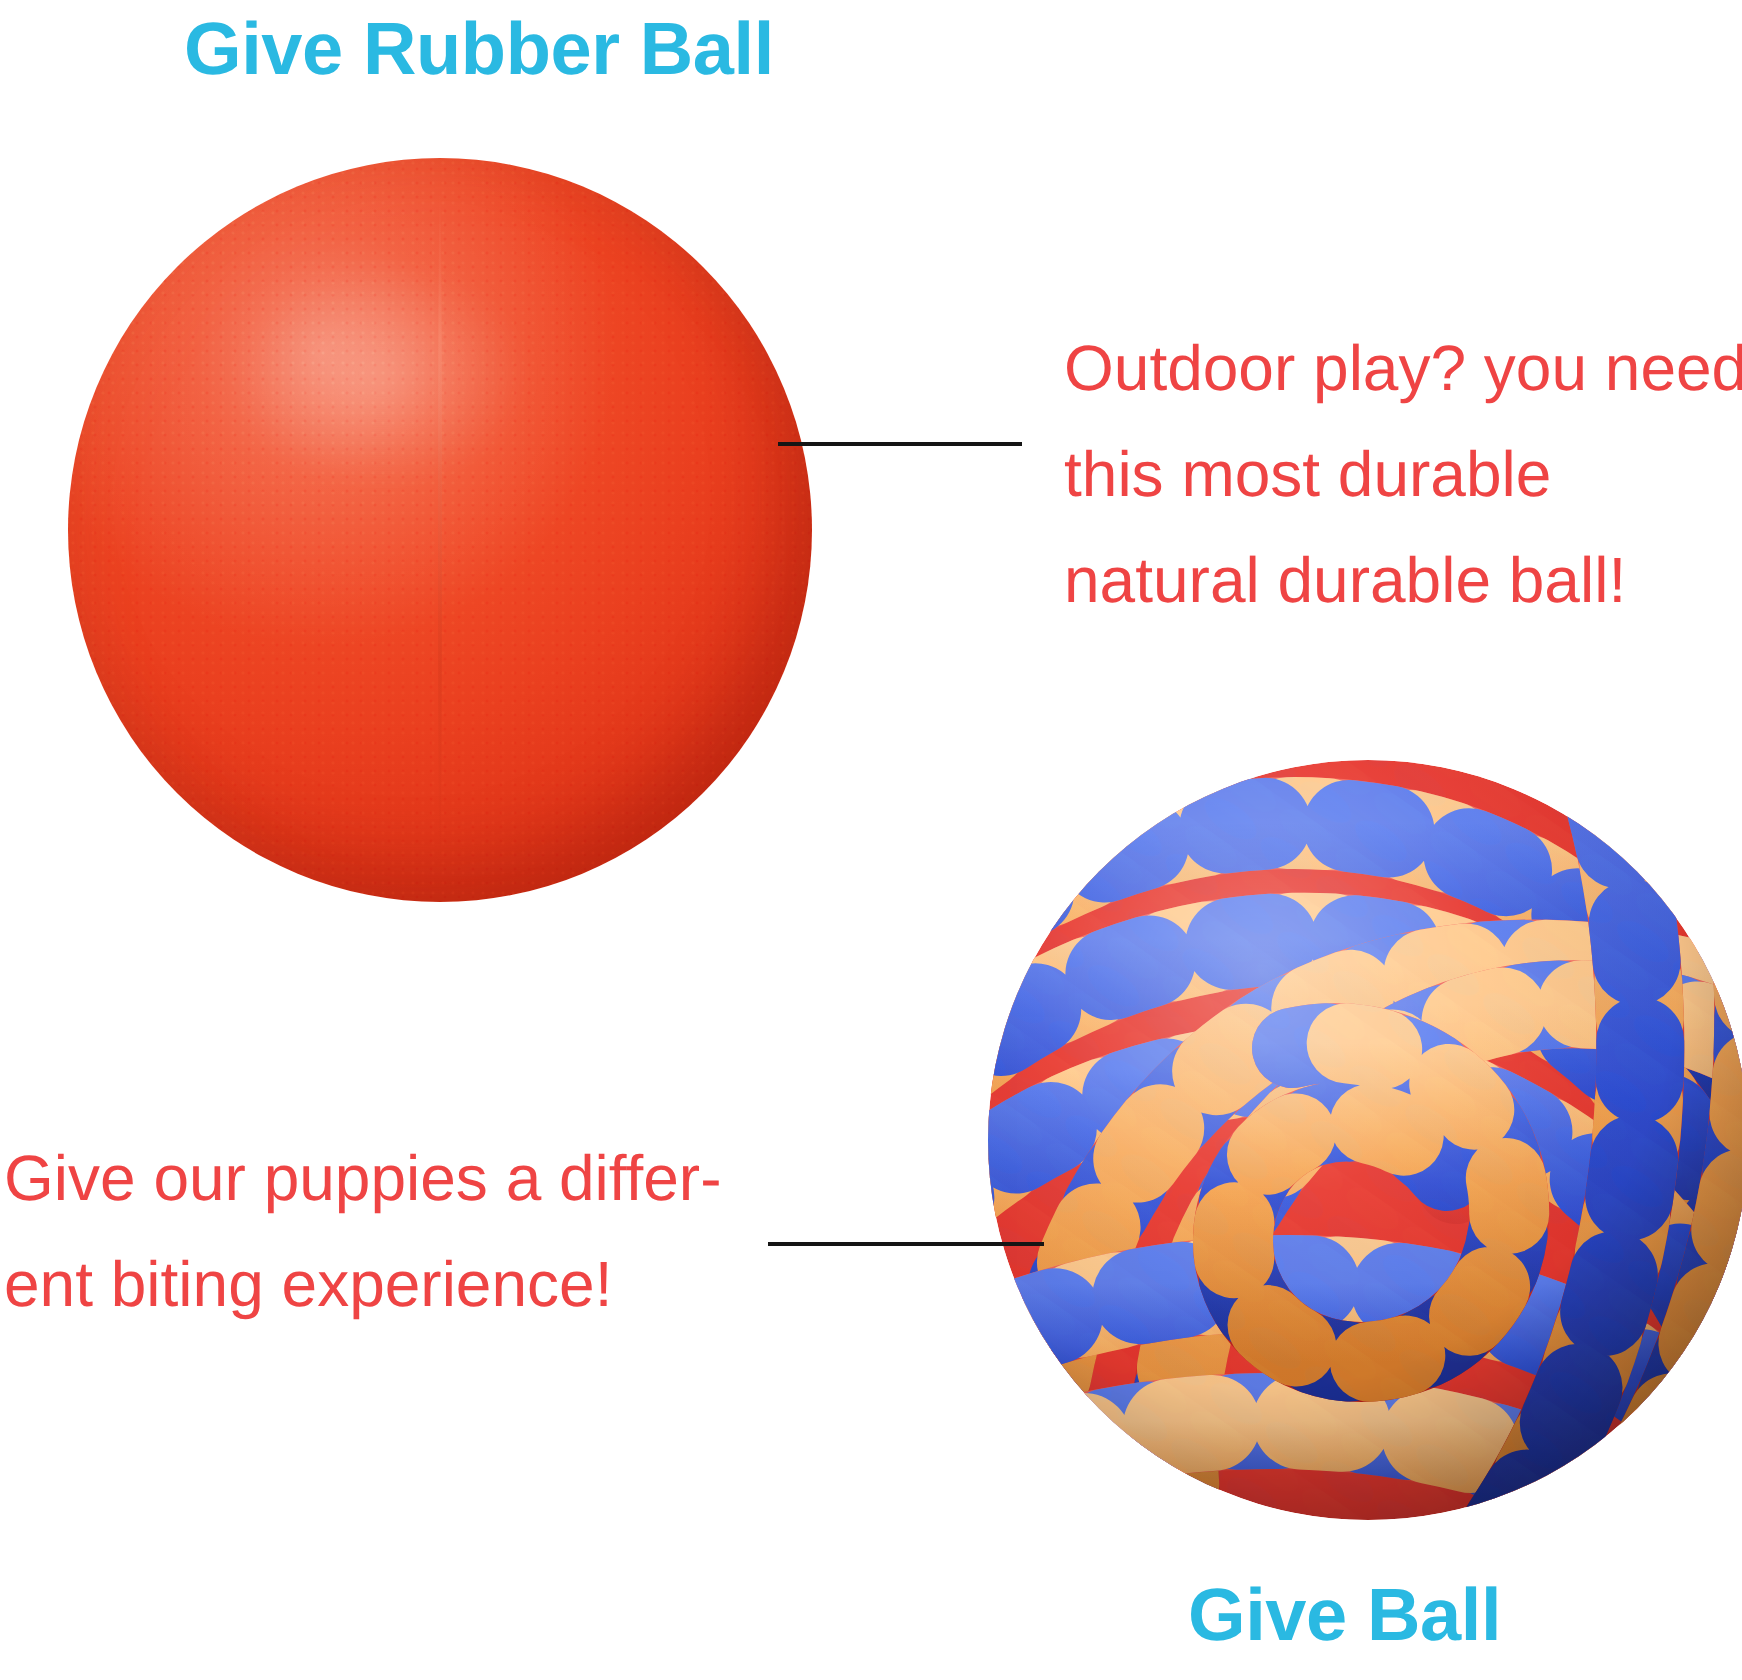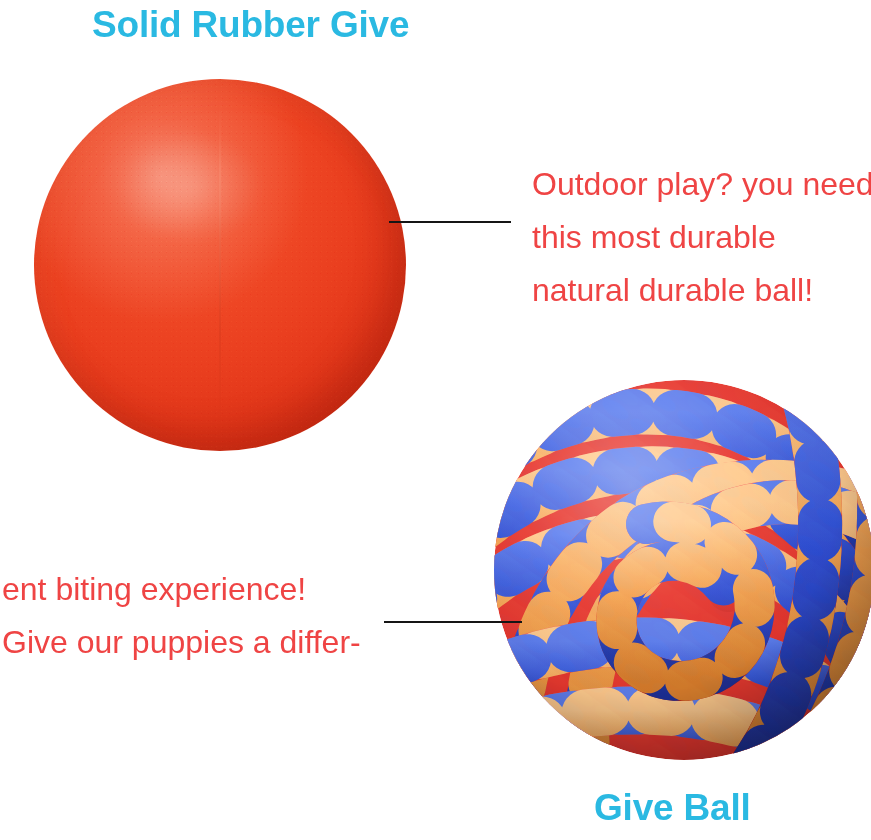--- a/index.html
+++ b/index.html
@@ -129,21 +129,21 @@
     width: 384px;
     height: 384px;
   }
   #wool-ball svg { display: block; width: 100%; height: 100%; }
 </style>
 </head>
 <body>
 
 <div id="canvas">
 
-  <div class="title" id="title-rubber">Solid Rubber Give</div>
+  <div class="title" id="title-rubber">Give Rubber Ball</div>
 
   <div id="rubber-ball">
     <div class="texture"></div>
     <div class="seam"></div>
     <div class="glow"></div>
   </div>
 
   <div class="leader-line" id="leader-rubber"></div>
 
   <div class="annotation" id="annotation-rubber">
@@ -252,19 +252,19 @@
         </g>
 
         <circle cx="192" cy="192" r="190" fill="url(#sphereShade)"></circle>
       </g>
     </svg>
   </div>
 
   <div class="leader-line" id="leader-wool"></div>
 
   <div class="annotation" id="annotation-wool">
+    <span class="line">Give our puppies a differ-</span>
     <span class="line">ent biting experience!</span>
-    <span class="line">Give our puppies a differ-</span>
   </div>
 
   <div class="title" id="title-wool">Give Ball</div>
 
 </div>
 
 </body></html>

